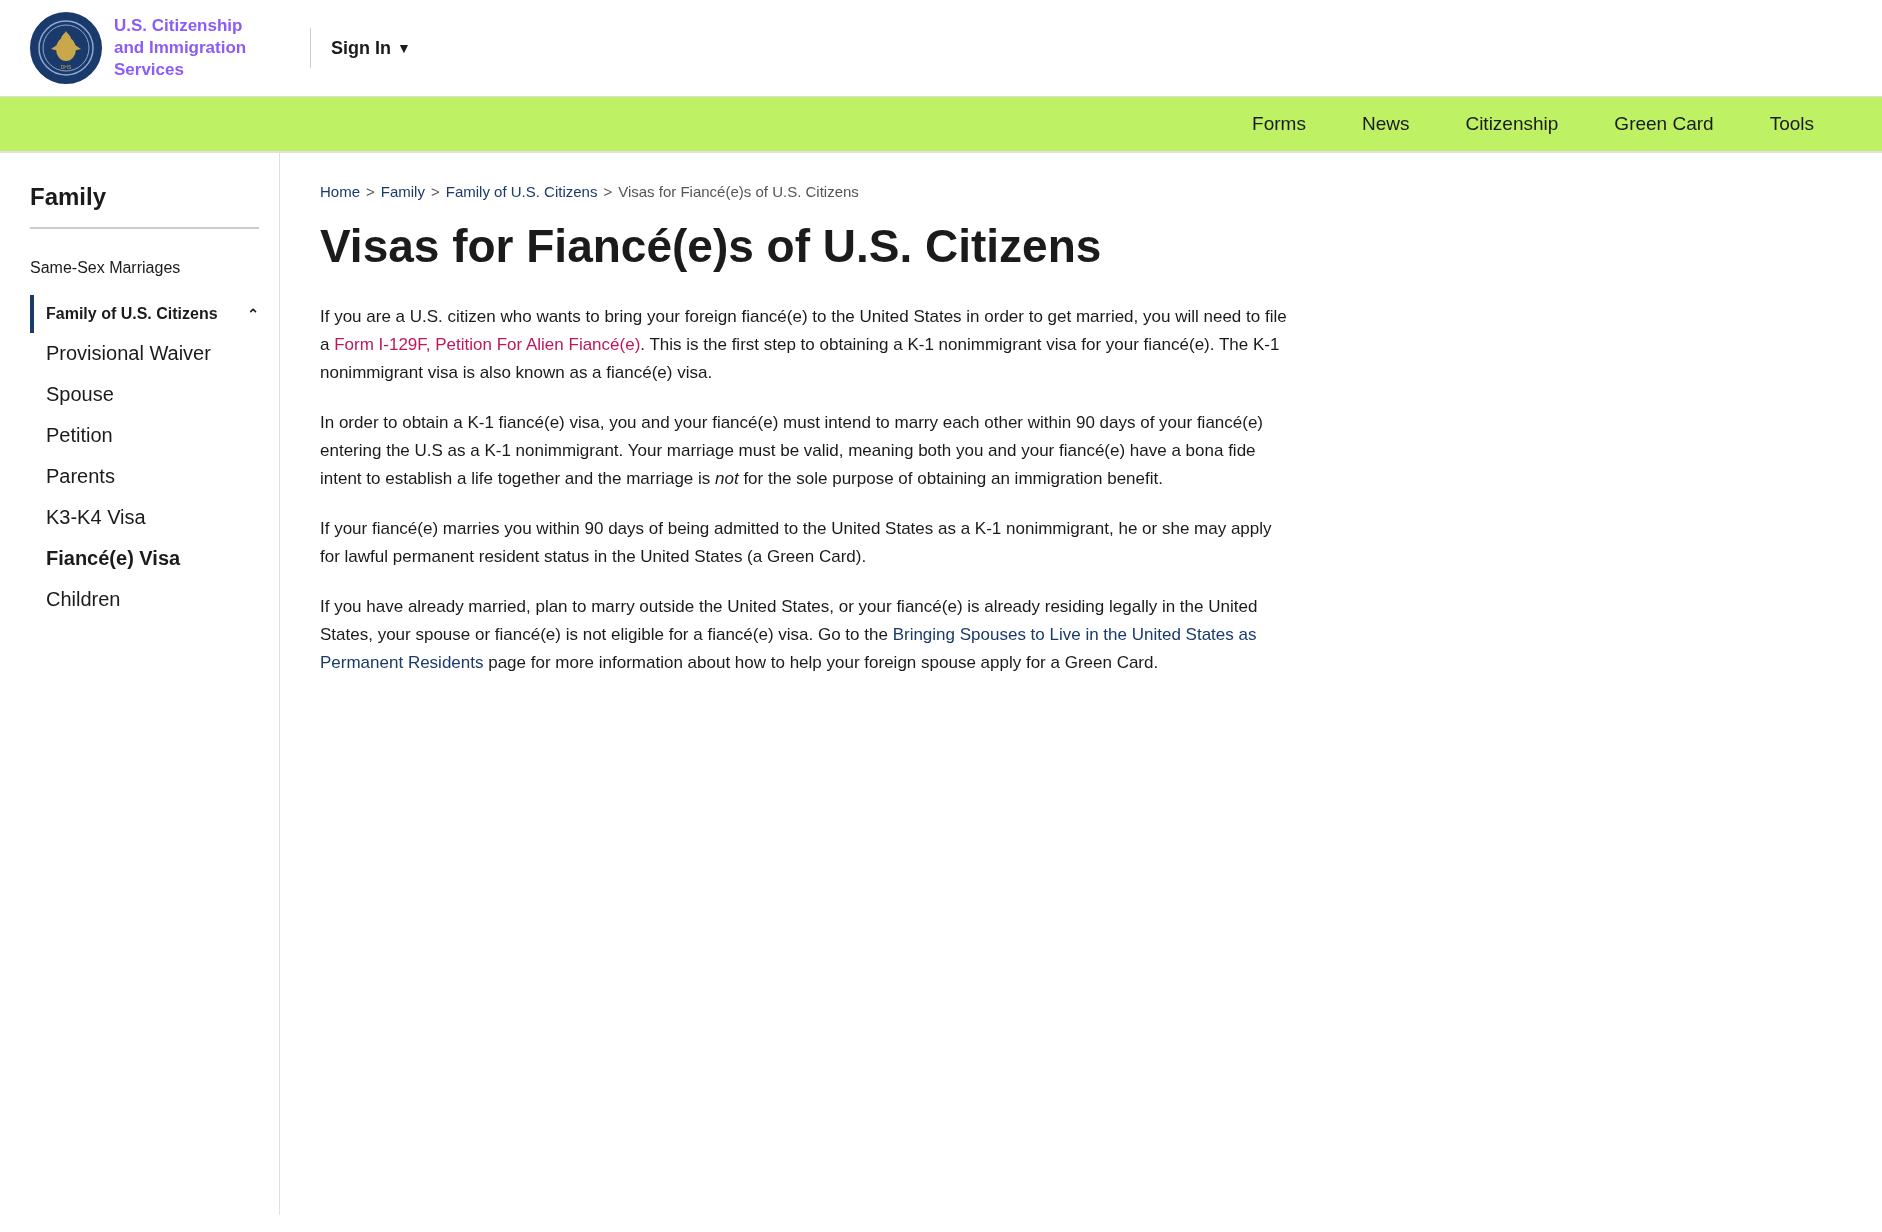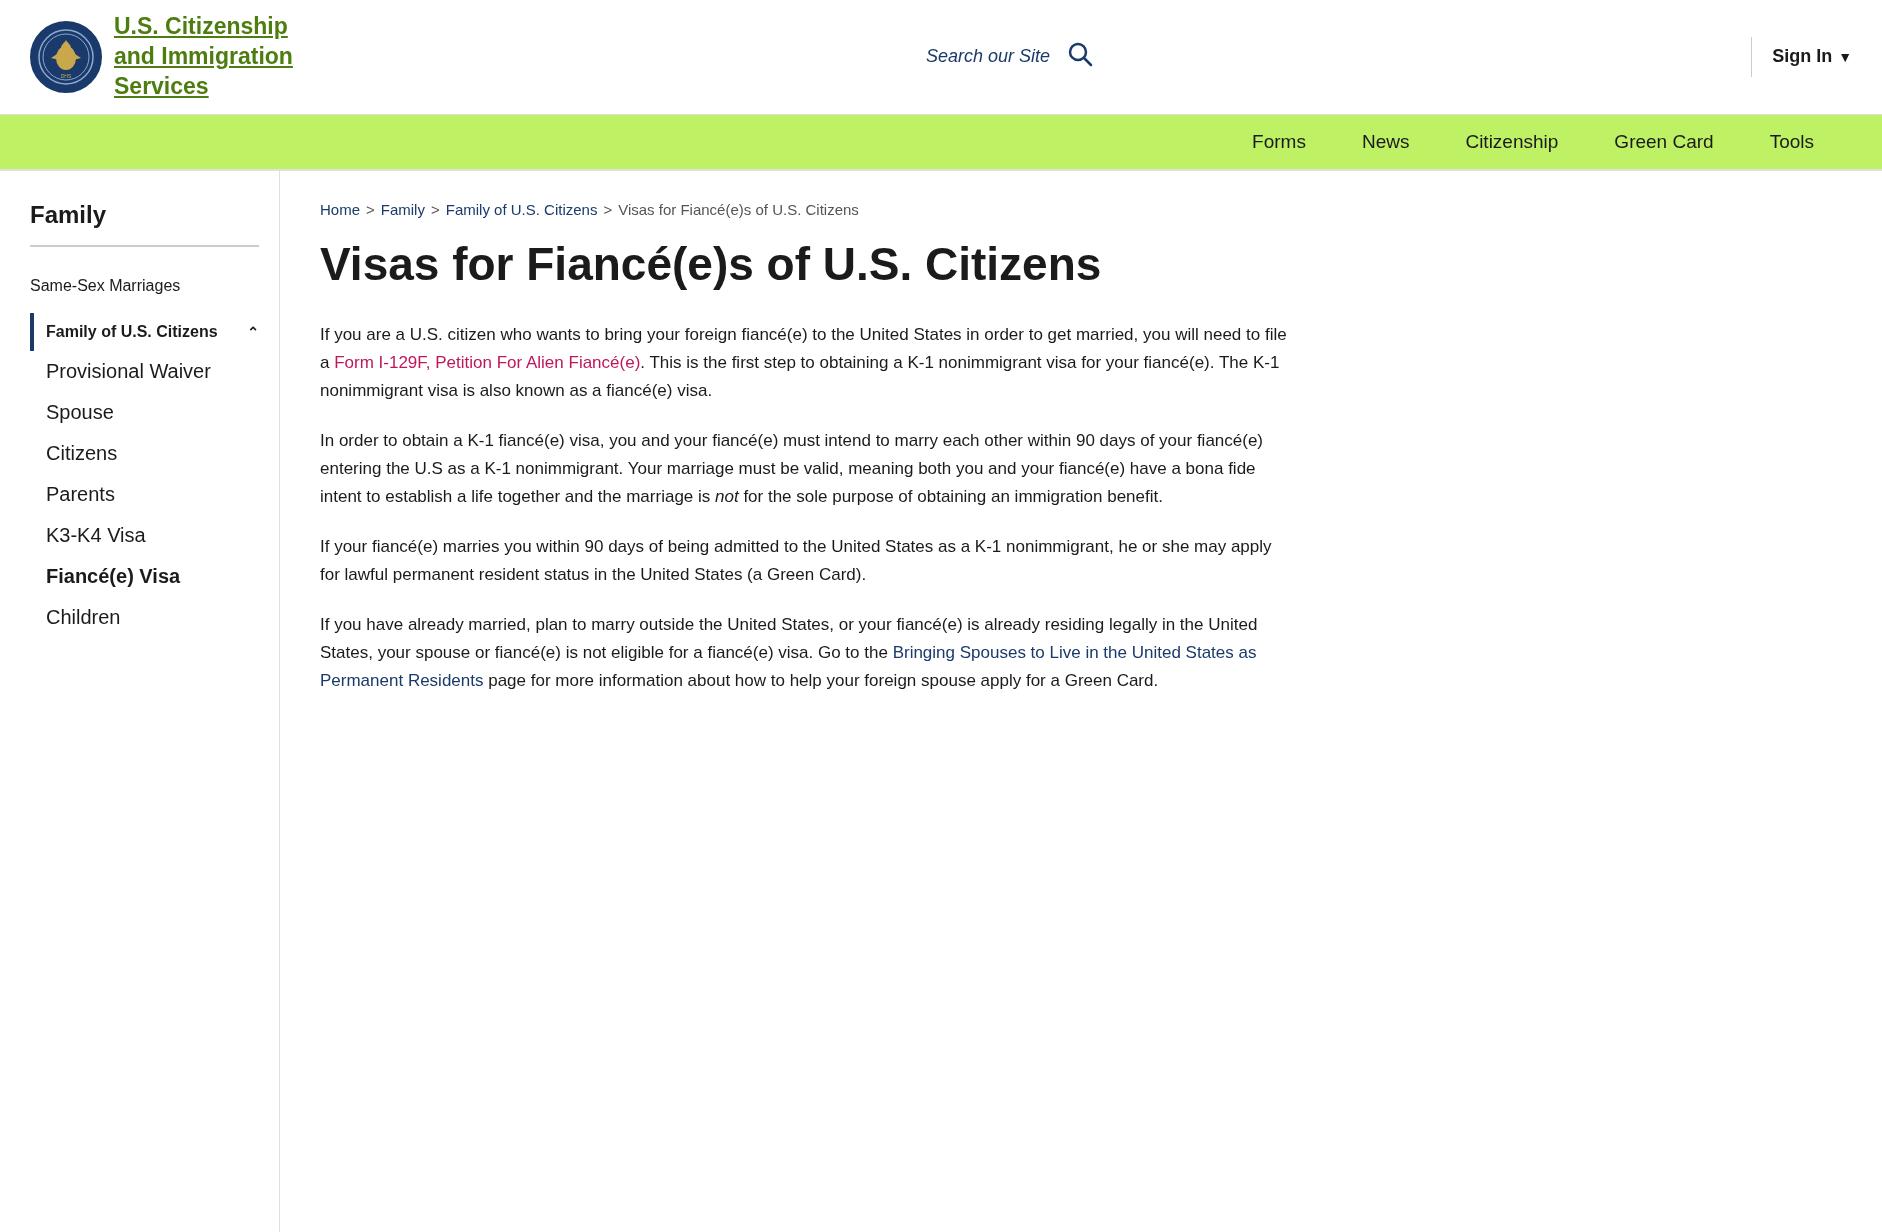--- a/index.html
+++ b/index.html
@@ -28,25 +28,24 @@
       display: flex;
       align-items: center;
       justify-content: center;
       flex-shrink: 0;
     }
     .logo-circle svg {
       width: 58px;
       height: 58px;
     }
     .agency-name {
-      color: #4d7c0f;
-      font-size: 23px;
+      color: #8b5cf6;
+      font-size: 17px;
       font-weight: bold;
       line-height: 1.3;
-      text-decoration: underline;
     }
     .header-search-area {
       flex: 1;
       display: flex;
       align-items: center;
       justify-content: center;
       gap: 0;
     }
     .search-input-wrap {
       display: flex;
@@ -243,31 +242,20 @@
         <ellipse cx="29" cy="20" rx="5" ry="5" fill="#c8a84b"></ellipse>
         <circle cx="29" cy="17" r="3" fill="#c8a84b"></circle>
         <text x="29" y="50" text-anchor="middle" font-size="5" fill="#c8a84b" font-family="Arial">DHS</text>
       </svg>
     </div>
     <div class="agency-name" style="white-space: pre-line;">U.S. Citizenship
 and Immigration
 Services</div>
   </div>
 
-  <div class="header-search-area">
-    <div class="search-input-wrap">
-      <span class="search-placeholder-text">Search our Site</span>
-      <button class="search-icon-btn">
-        <svg width="28" height="28" viewBox="0 0 28 28" fill="none" xmlns="http://www.w3.org/2000/svg">
-          <circle cx="12" cy="12" r="8" stroke="#1a3a6b" stroke-width="2.5" fill="none"></circle>
-          <line x1="18.5" y1="18.5" x2="25" y2="25" stroke="#1a3a6b" stroke-width="2.5" stroke-linecap="round"></line>
-        </svg>
-      </button>
-    </div>
-  </div>
 
   <div class="header-divider"></div>
 
   <button class="sign-in-btn">
     <span>Sign In</span>
     <span class="sign-in-caret">▼</span>
   </button>
 </header>
 
 <nav class="nav-bar">
@@ -284,21 +272,21 @@
     <div class="sidebar-title">Family</div>
     <a class="sidebar-link">Same-Sex Marriages</a>
     <div class="sidebar-section">
       <div class="sidebar-section-header">
         <span>Family of U.S. Citizens</span>
         <span class="chevron">⌃</span>
       </div>
       <div class="sidebar-sub-items">
         <a class="sidebar-sub-link">Provisional Waiver</a>
         <a class="sidebar-sub-link">Spouse</a>
-        <a class="sidebar-sub-link">Citizens</a>
+        <a class="sidebar-sub-link">Petition</a>
         <a class="sidebar-sub-link">Parents</a>
         <a class="sidebar-sub-link">K3-K4 Visa</a>
         <a class="sidebar-sub-link active">Fiancé(e) Visa</a>
         <a class="sidebar-sub-link">Children</a>
       </div>
     </div>
   </aside>
 
   <main class="content">
 

